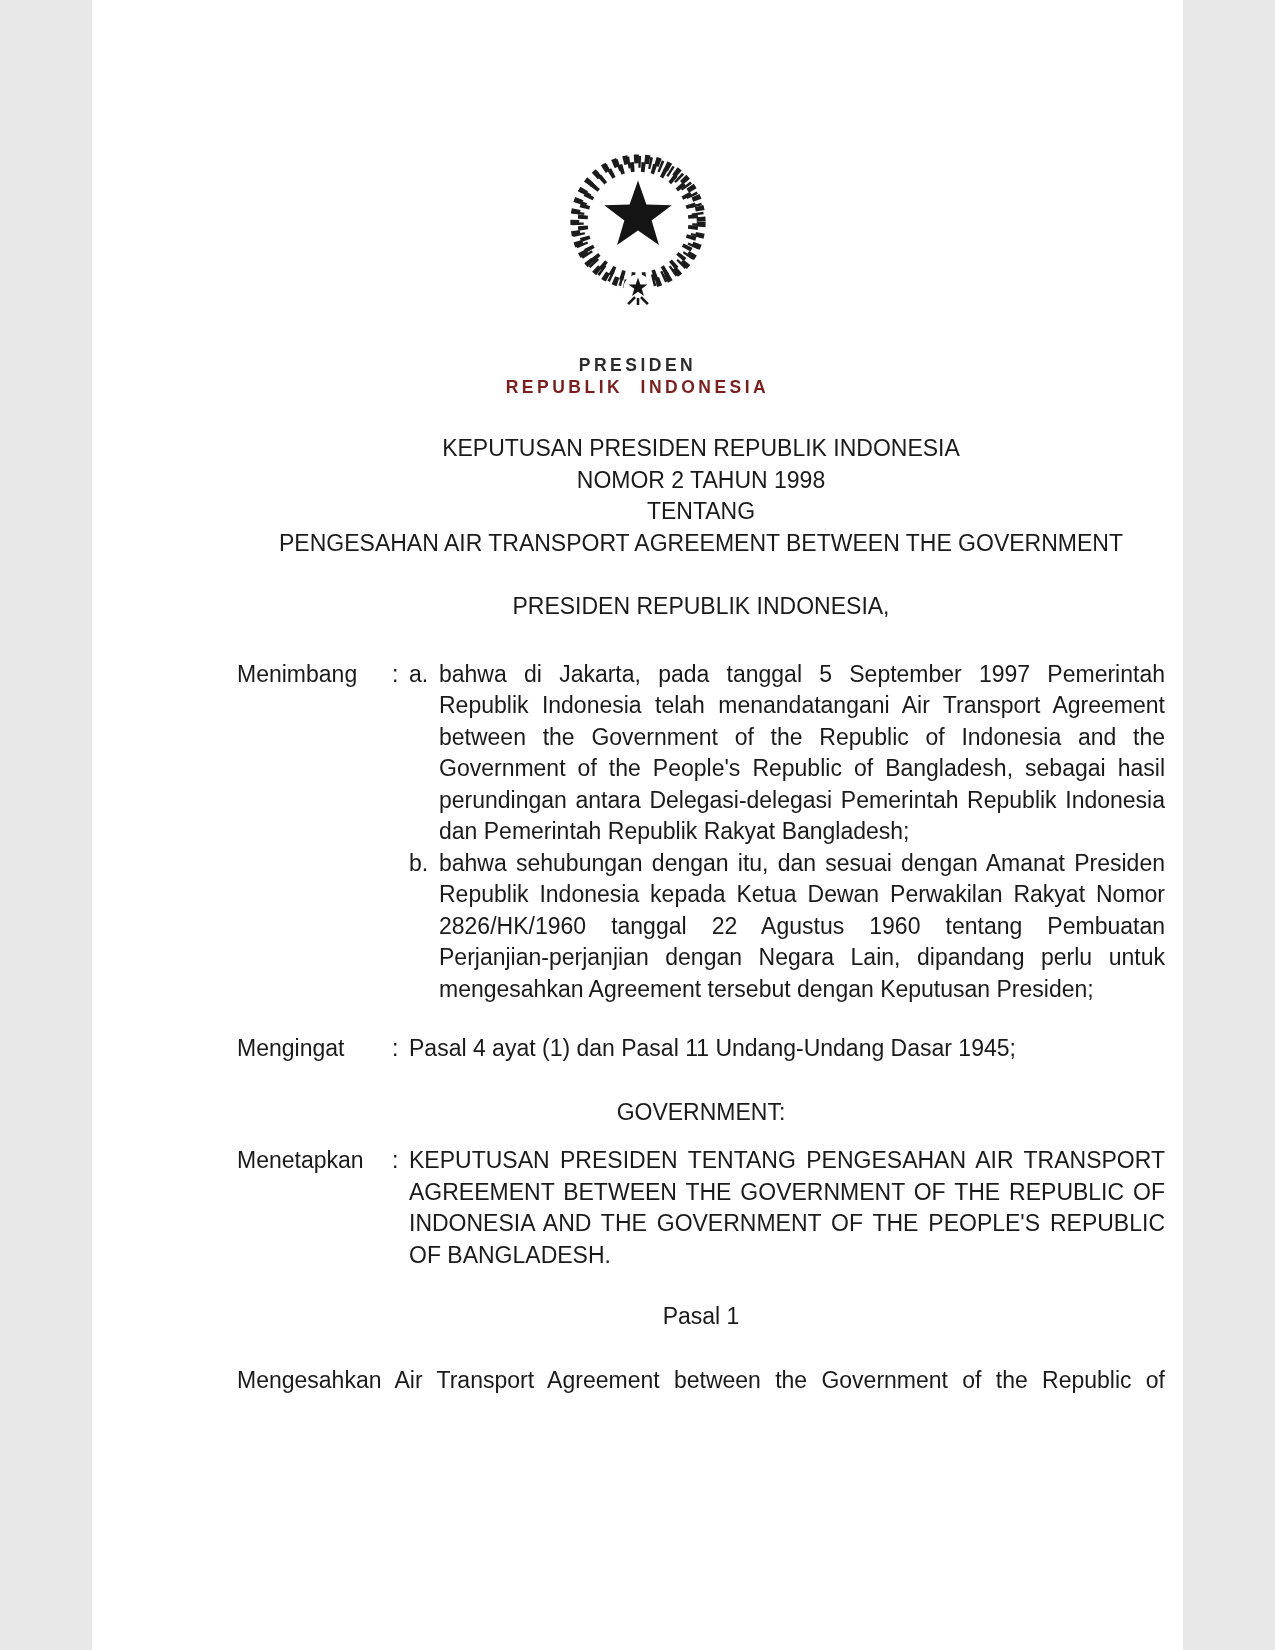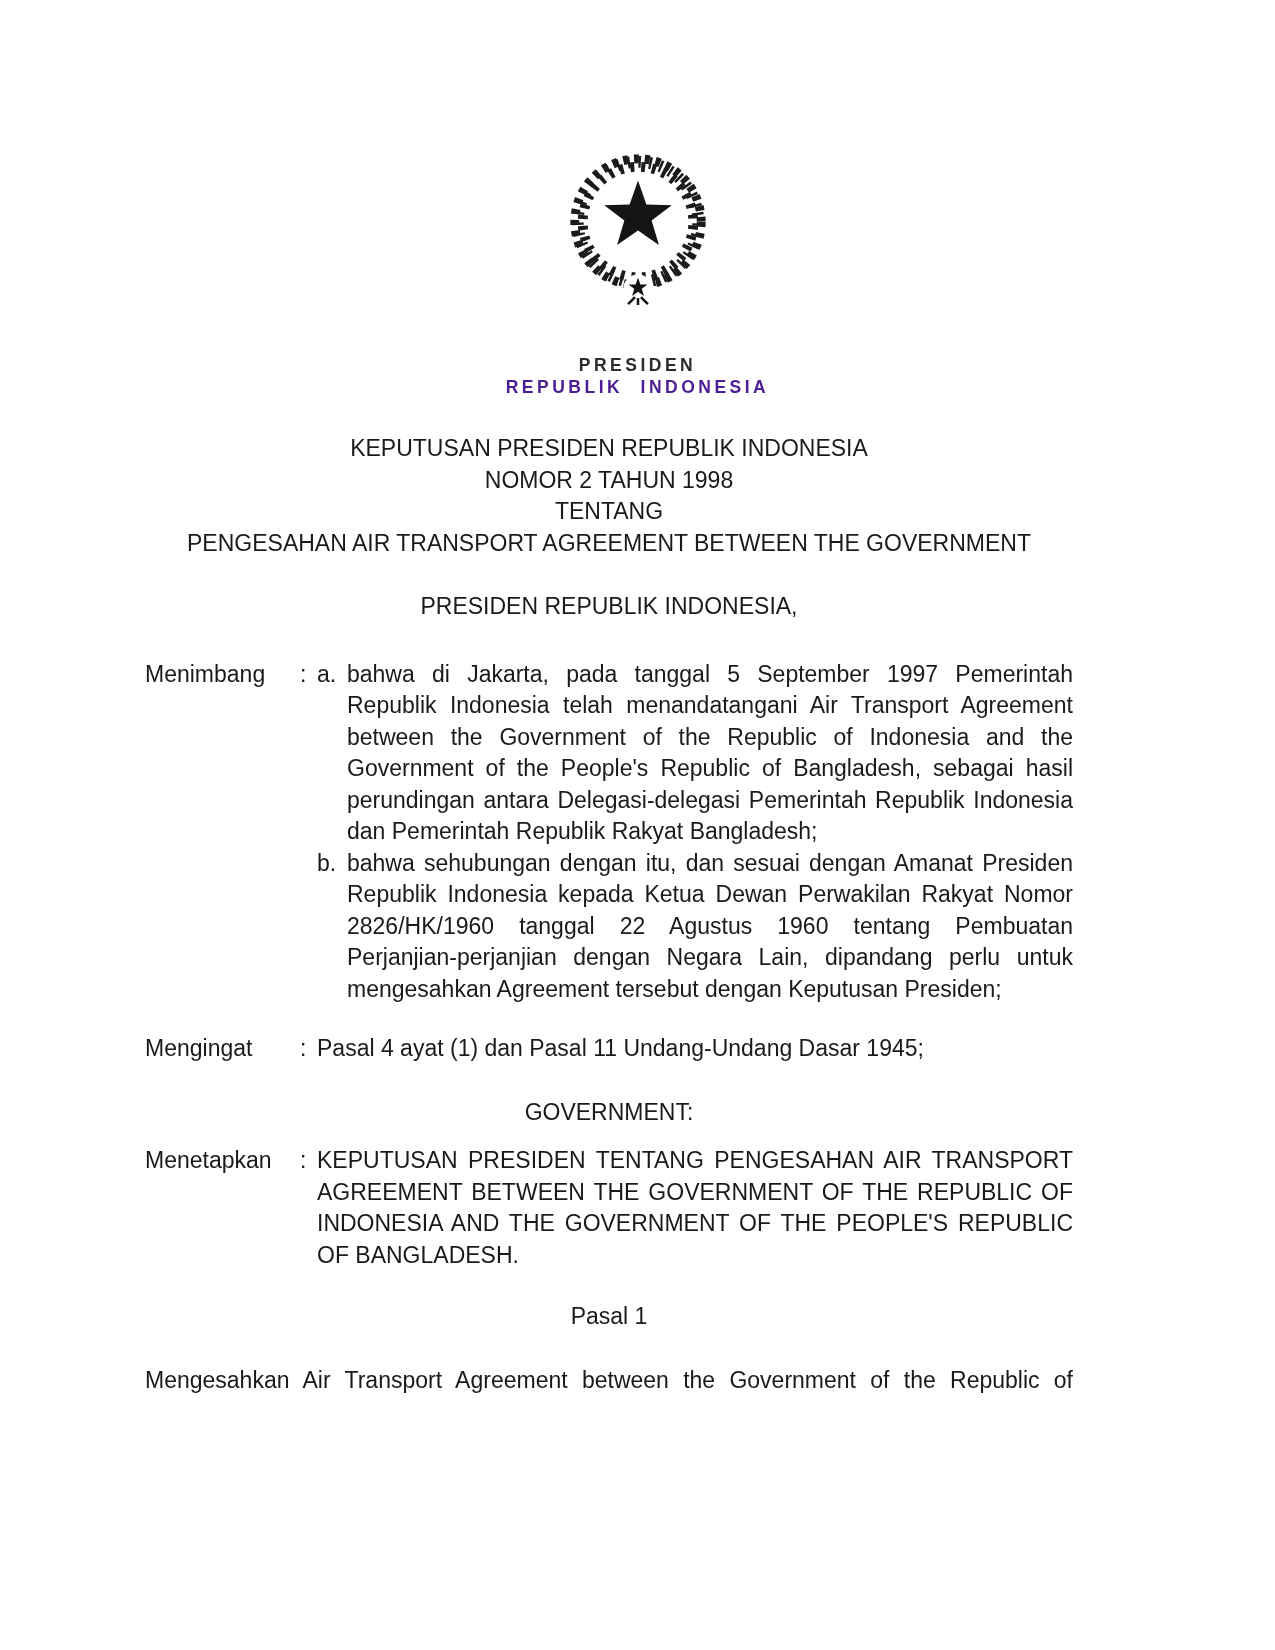--- a/index.html
+++ b/index.html
@@ -1,18 +1,18 @@
 <!DOCTYPE html>
 <html><head>
 <meta charset="utf-8">
 <style>
   html, body { margin: 0; padding: 0; background: #e8e8e8; }
   .page {
     position: relative;
-    width: 1275px;
+    width: 1091px;
     height: 1650px;
     margin: 0 auto;
     background: #ffffff;
     font-family: "Liberation Sans", sans-serif;
     color: #1a1a1a;
     overflow: hidden;
   }
 
   
   .letterhead {
@@ -30,21 +30,21 @@
     letter-spacing: 3.5px;
     line-height: 22px;
     color: #2b2b2b;
   }
   .lh-line2 {
     font-size: 17.5px;
     font-weight: bold;
     letter-spacing: 3.5px;
     word-spacing: 9px;
     line-height: 22px;
-    color: #4c1d95;
+    color: #7f1d1d;
   }
 
   
   .content {
     position: absolute;
     top: 433px;
     left: 145px;
     width: 928px;
     font-size: 23px;
     line-height: 31.5px;

